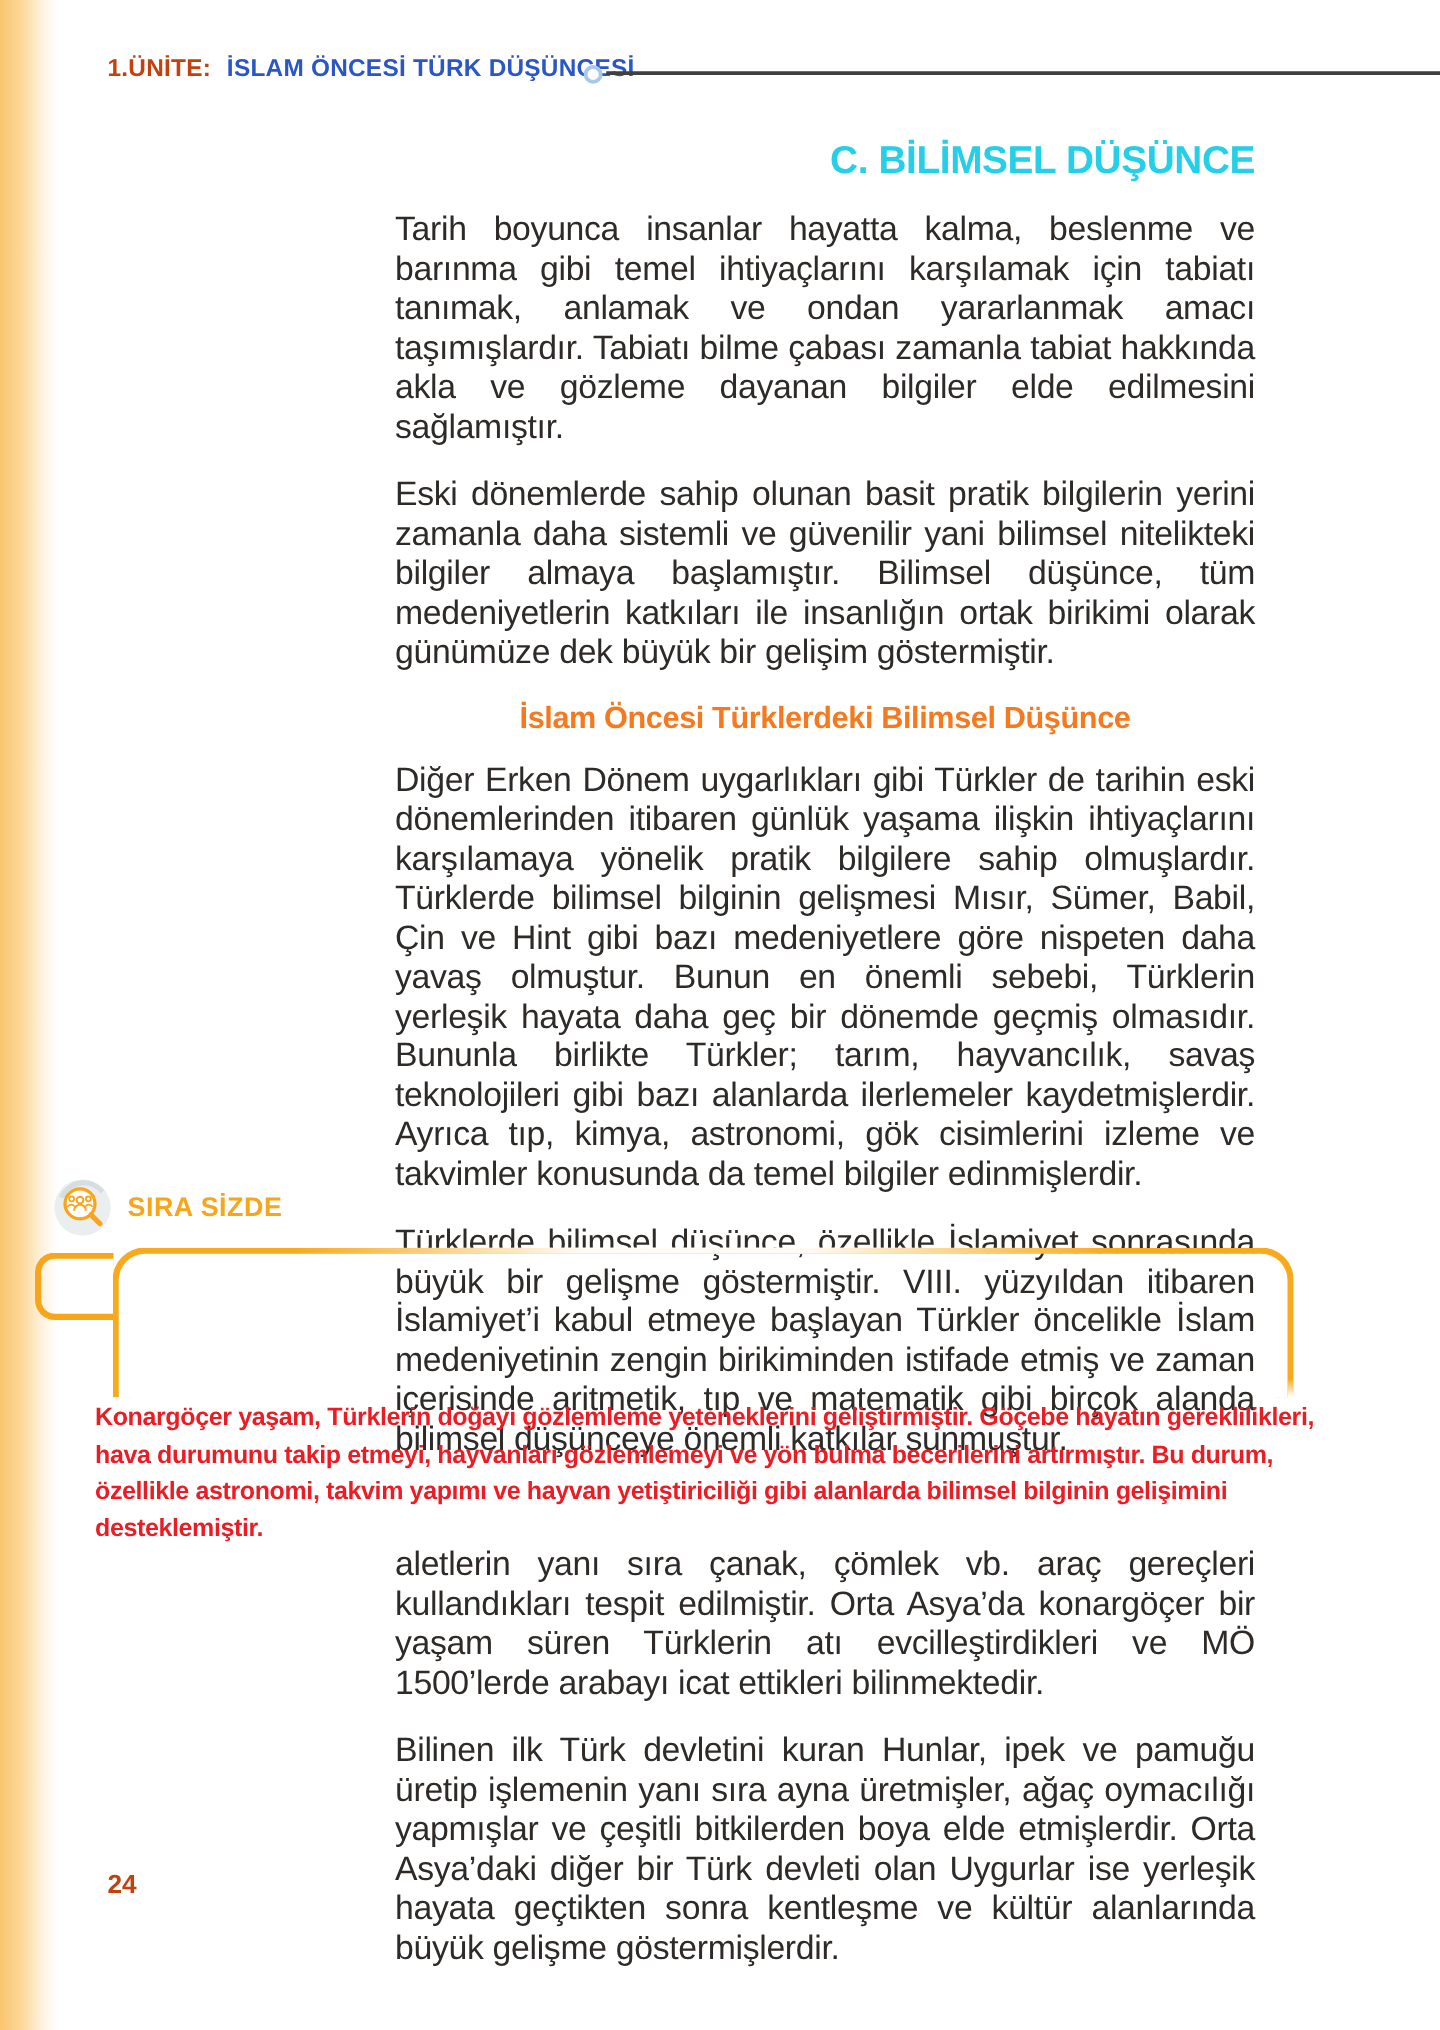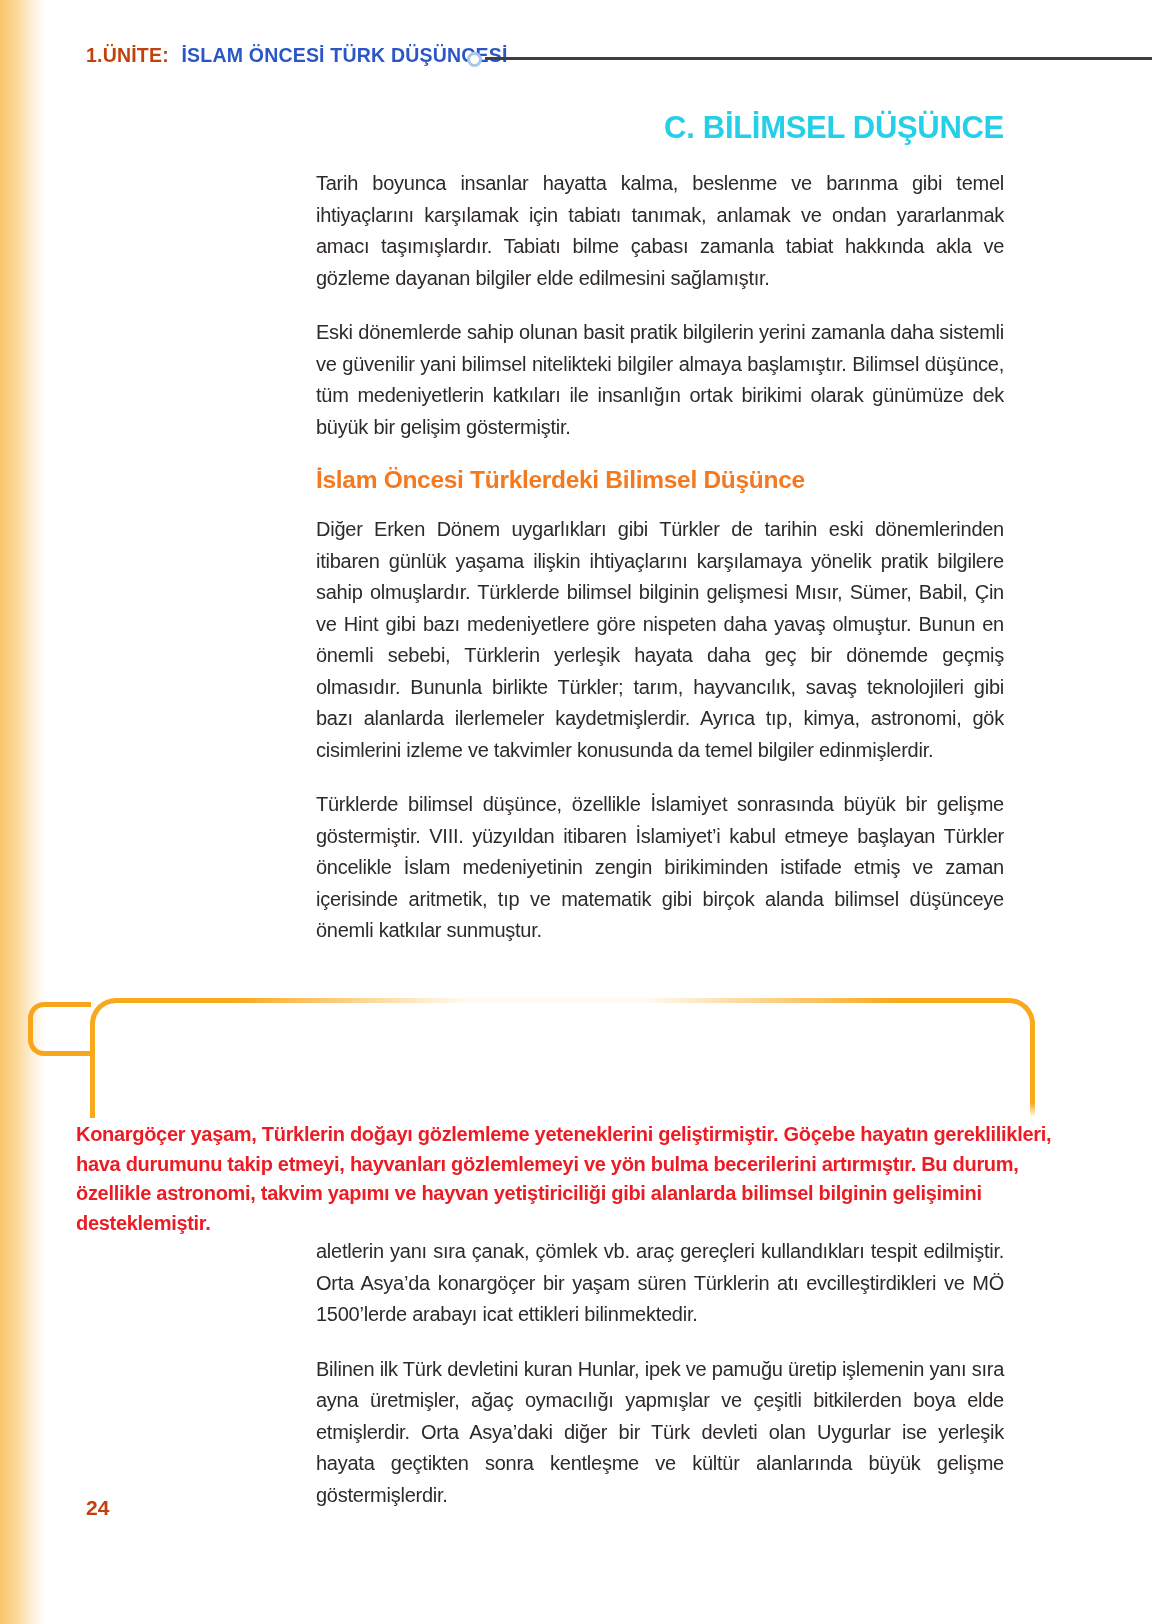--- a/index.html
+++ b/index.html
@@ -15,22 +15,22 @@
   
   .unit-header{position:absolute;left:86px;top:44px;font-weight:bold;font-size:19.5px;letter-spacing:.2px;white-space:nowrap;}
   .unit-label{color:#c2410c;}
   .unit-title{color:var(--header-blue,#2a57c5);margin-left:7px;}
   .header-dot{position:absolute;left:467px;top:52px;width:9px;height:9px;border:3px solid #a9c7e8;border-radius:50%;background:#fff;}
   .header-rule{position:absolute;left:485px;right:0;top:57px;height:3px;background:#3f3f3e;}
   
   .content{position:absolute;left:316px;top:110px;width:688px;}
   .content2{position:absolute;left:316px;top:1236px;width:688px;}
   h1.section-title{margin:0 0 22px;font-size:31px;line-height:36px;color:var(--accent-cyan,#25cfe8);font-weight:bold;letter-spacing:-.3px;text-align:right;}
-  h2.subsection-title{margin:6px 0 20px;font-size:24.5px;color:var(--accent-orange,#f4791f);font-weight:bold;letter-spacing:-.3px;}
-  p.body{margin:0 0 23px;font-size:20px;line-height:31.5px;text-align:justify;letter-spacing:-.25px;}
+  h2.subsection-title{margin:6px 0 20px;font-size:24.5px;color:var(--accent-orange,#f4791f);font-weight:bold;letter-spacing:-.3px;text-align:center;}
+  p.body{margin:0 0 23px;font-size:27px;line-height:31.5px;text-align:justify;letter-spacing:-.25px;}
   
   .sira-header{position:absolute;left:42px;top:942px;display:flex;align-items:center;gap:12px;}
   .sira-label{color:var(--accent-amber,#f7a51b);font-weight:bold;font-size:21.5px;letter-spacing:.4px;}
   .bracket{position:absolute;left:28px;top:1002px;width:58px;height:44px;border:5px solid var(--accent-amber,#f7a51b);border-right:none;border-radius:16px 0 0 16px;}
   .sira-box{
     position:absolute;left:90px;top:998px;width:945px;height:120px;box-sizing:border-box;
     border:5px solid #f9a91c;border-bottom:none;border-radius:26px 26px 0 0;
   }
   .box-top-fade{position:absolute;top:-5px;left:140px;width:660px;height:5px;
     background:linear-gradient(90deg,rgba(255,255,255,0),rgba(255,255,255,.95) 35%,rgba(255,255,255,.95) 62%,rgba(255,255,255,0));}
@@ -56,20 +56,37 @@
 
   <main class="content">
     <h1 class="section-title">C. BİLİMSEL DÜŞÜNCE</h1>
     <p class="body">Tarih boyunca insanlar hayatta kalma, beslenme ve barınma gibi temel ihtiyaçlarını karşılamak için tabiatı tanımak, anlamak ve ondan yararlanmak amacı taşımışlardır. Tabiatı bilme çabası zamanla tabiat hakkında akla ve gözleme dayanan bilgiler elde edilmesini sağlamıştır.</p>
     <p class="body">Eski dönemlerde sahip olunan basit pratik bilgilerin yerini zamanla daha sistemli ve güvenilir yani bilimsel nitelikteki bilgiler almaya başlamıştır. Bilimsel düşünce, tüm medeniyetlerin katkıları ile insanlığın ortak birikimi olarak günümüze dek büyük bir gelişim göstermiştir.</p>
     <h2 class="subsection-title">İslam Öncesi Türklerdeki Bilimsel Düşünce</h2>
     <p class="body">Diğer Erken Dönem uygarlıkları gibi Türkler de tarihin eski dönemlerinden itibaren günlük yaşama ilişkin ihtiyaçlarını karşılamaya yönelik pratik bilgilere sahip olmuşlardır. Türklerde bilimsel bilginin gelişmesi Mısır, Sümer, Babil, Çin ve Hint gibi bazı medeniyetlere göre nispeten daha yavaş olmuştur. Bunun en önemli sebebi, Türklerin yerleşik hayata daha geç bir dönemde geçmiş olmasıdır. Bununla birlikte Türkler; tarım, hayvancılık, savaş teknolojileri gibi bazı alanlarda ilerlemeler kaydetmişlerdir. Ayrıca tıp, kimya, astronomi, gök cisimlerini izleme ve takvimler konusunda da temel bilgiler edinmişlerdir.</p>
     <p class="body">Türklerde bilimsel düşünce, özellikle İslamiyet sonrasında büyük bir gelişme göstermiştir. VIII. yüzyıldan itibaren İslamiyet’i kabul etmeye başlayan Türkler öncelikle İslam medeniyetinin zengin birikiminden istifade etmiş ve zaman içerisinde aritmetik, tıp ve matematik gibi birçok alanda bilimsel düşünceye önemli katkılar sunmuştur.</p>
   </main>
 
+  <div class="sira-header">
+    <span class="sira-icon">
+      <svg width="48" height="48" viewBox="0 0 48 48">
+        <circle cx="24" cy="24" r="22.5" fill="#eaeeef"></circle>
+        <path d="M 7 16 A 19.5 19.5 0 0 1 40 11.5" stroke="#d5dddf" stroke-width="4" fill="none"></path>
+        <circle cx="22" cy="21" r="12" fill="#ffffff" stroke="#f7a51b" stroke-width="2.6"></circle>
+        <line x1="30.8" y1="29.8" x2="38" y2="37" stroke="#f7a51b" stroke-width="4.2" stroke-linecap="round"></line>
+        <circle cx="22" cy="18" r="2.7" fill="none" stroke="#f7a51b" stroke-width="1.6"></circle>
+        <path d="M17.3 26.5 a4.7 4.7 0 0 1 9.4 0" fill="none" stroke="#f7a51b" stroke-width="1.6"></path>
+        <circle cx="15.3" cy="17" r="2" fill="none" stroke="#f7a51b" stroke-width="1.4"></circle>
+        <path d="M12 23.5 a3.4 3.4 0 0 1 6 0" fill="none" stroke="#f7a51b" stroke-width="1.4"></path>
+        <circle cx="28.7" cy="17" r="2" fill="none" stroke="#f7a51b" stroke-width="1.4"></circle>
+        <path d="M26 23.5 a3.4 3.4 0 0 1 6 0" fill="none" stroke="#f7a51b" stroke-width="1.4"></path>
+      </svg>
+    </span>
+    <span class="sira-label">SIRA SİZDE</span>
+  </div>
 
   <div class="bracket"></div>
 
   <section class="sira-box">
     <div class="box-top-fade"></div>
     <div class="box-right-fade"></div>
   </section>
 
   <p class="answer">Konargöçer yaşam, Türklerin doğayı gözlemleme yeteneklerini geliştirmiştir. Göçebe hayatın gereklilikleri, hava durumunu takip etmeyi, hayvanları gözlemlemeyi ve yön bulma becerilerini artırmıştır. Bu durum, özellikle astronomi, takvim yapımı ve hayvan yetiştiriciliği gibi alanlarda bilimsel bilginin gelişimini desteklemiştir.</p>
 

